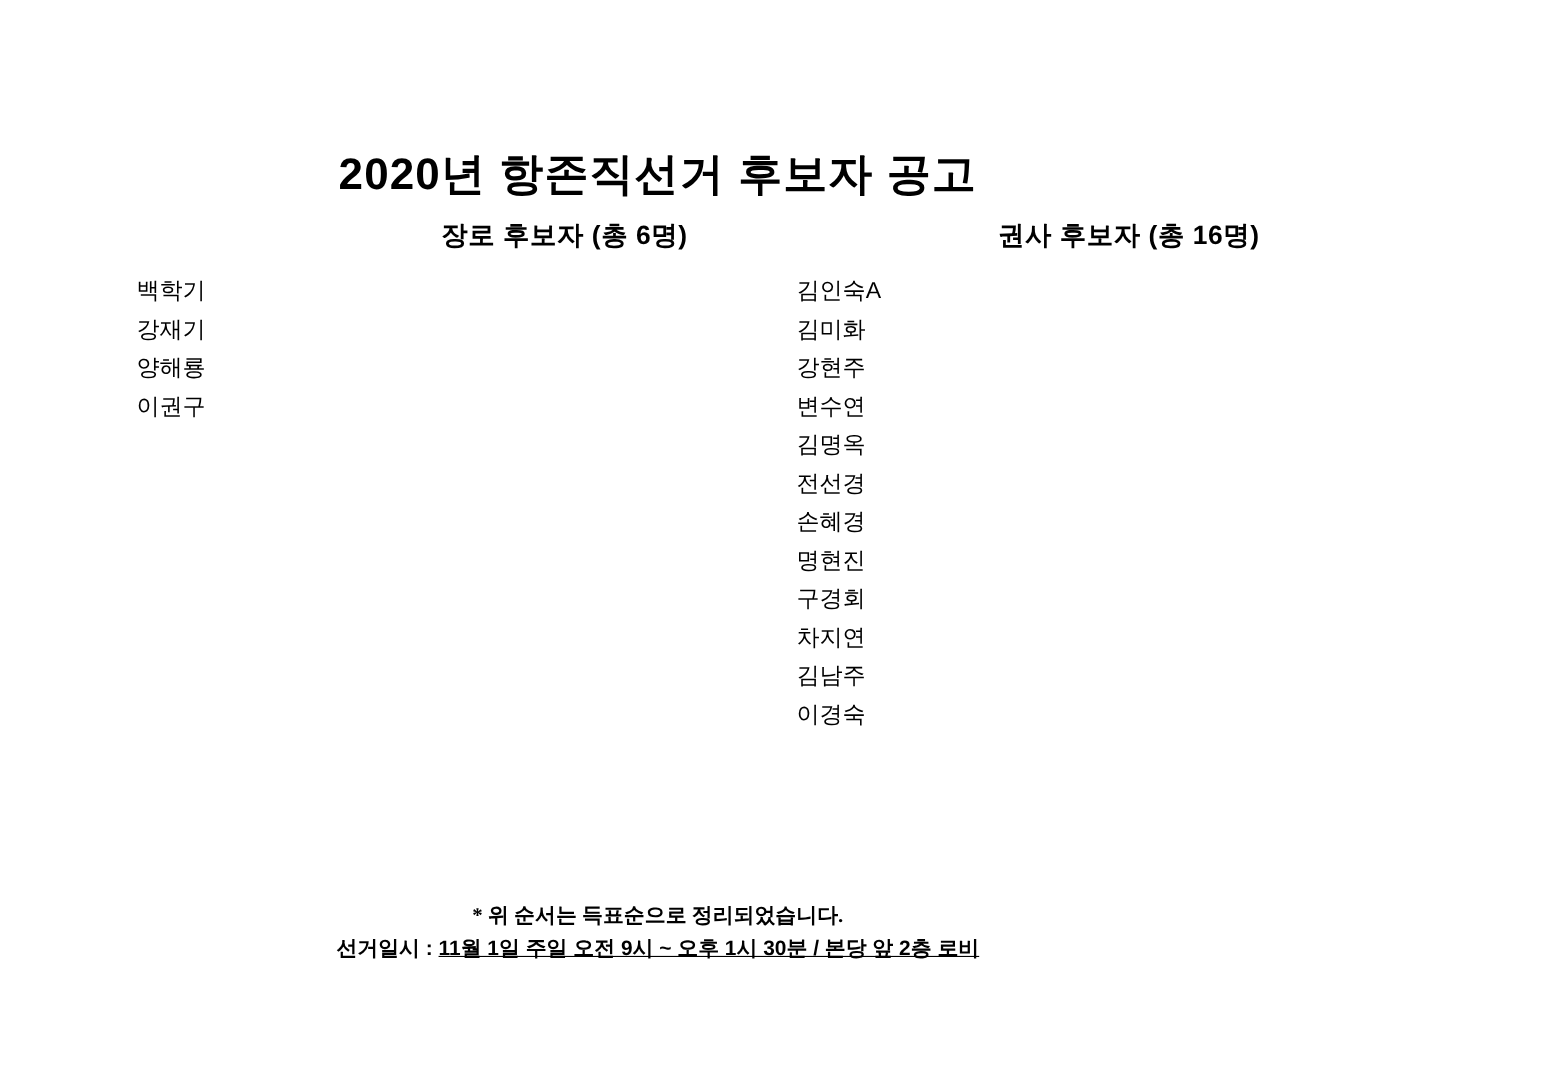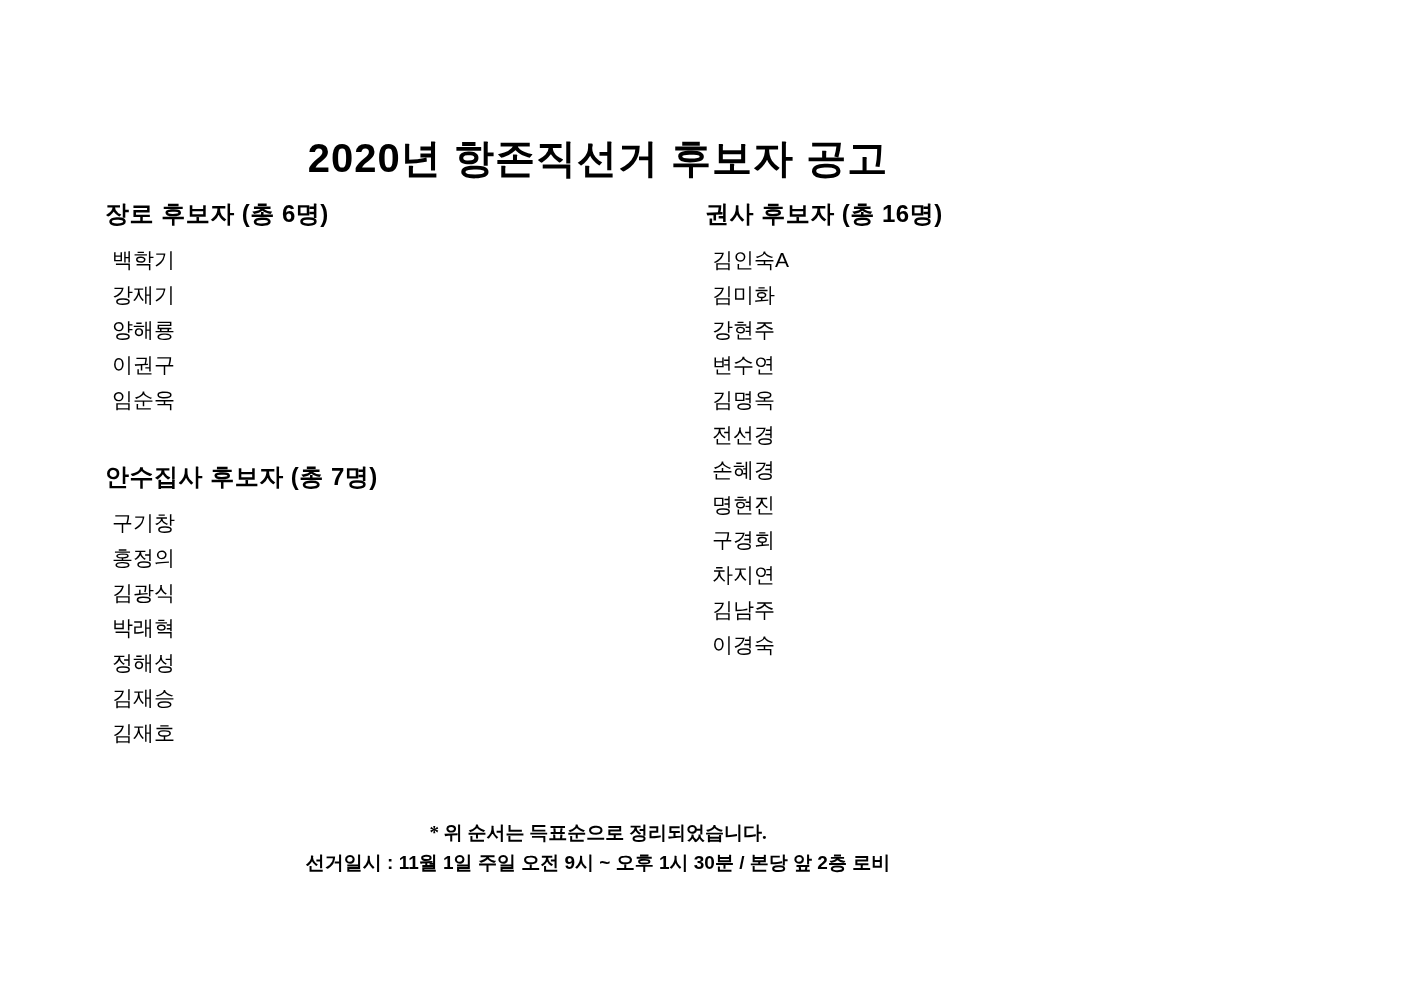--- a/index.html
+++ b/index.html
@@ -47,27 +47,28 @@
     position: absolute;
     left: 600px;
     top: 0;
     width: 440px;
   }
   .section-heading {
     font-size: 24px;
     font-weight: bold;
     margin: 0 0 12px 0;
     letter-spacing: 0.5px;
+    text-align: right;
   }
   .section-block {
     margin-bottom: 44px;
   }
   .name-list {
     list-style: none;
-    margin: 5px;
+    margin: 17px;
     padding: 0 0 0 2px;
   }
   .name-list li {
     font-size: 21px;
     line-height: 35px;
     white-space: nowrap;
   }
   .footer {
     position: absolute;
     top: 818px;
@@ -80,56 +81,44 @@
     font-weight: bold;
     line-height: 30px;
     font-family: Liberation Serif, serif;
   }
   .footer-date {
     font-size: 19px;
     font-weight: bold;
     line-height: 30px;
   }
   .underline {
+    text-decoration: underline;
   }
 </style>
 </head>
 <body>
 
 <div class="page">
 
   <h1 class="doc-title">2020년 항존직선거 후보자 공고</h1>
 
   <div class="columns">
 
     <div class="col-left">
 
       <div class="section-block">
         <h2 class="section-heading">장로 후보자 (총 6명)</h2>
         <ul class="name-list">
           <li>백학기</li>
           <li>강재기</li>
           <li>양해룡</li>
           <li>이권구</li>
-          <li>임순욱</li>
         </ul>
       </div>
 
-      <div class="section-block">
-        <h2 class="section-heading">안수집사 후보자 (총 7명)</h2>
-        <ul class="name-list">
-          <li>구기창</li>
-          <li>홍정의</li>
-          <li>김광식</li>
-          <li>박래혁</li>
-          <li>정해성</li>
-          <li>김재승</li>
-          <li>김재호</li>
-        </ul>
-      </div>
 
     </div>
 
     <div class="col-right">
 
       <div class="section-block">
         <h2 class="section-heading">권사 후보자 (총 16명)</h2>
         <ul class="name-list">
           <li>김인숙A</li>
           <li>김미화</li>

